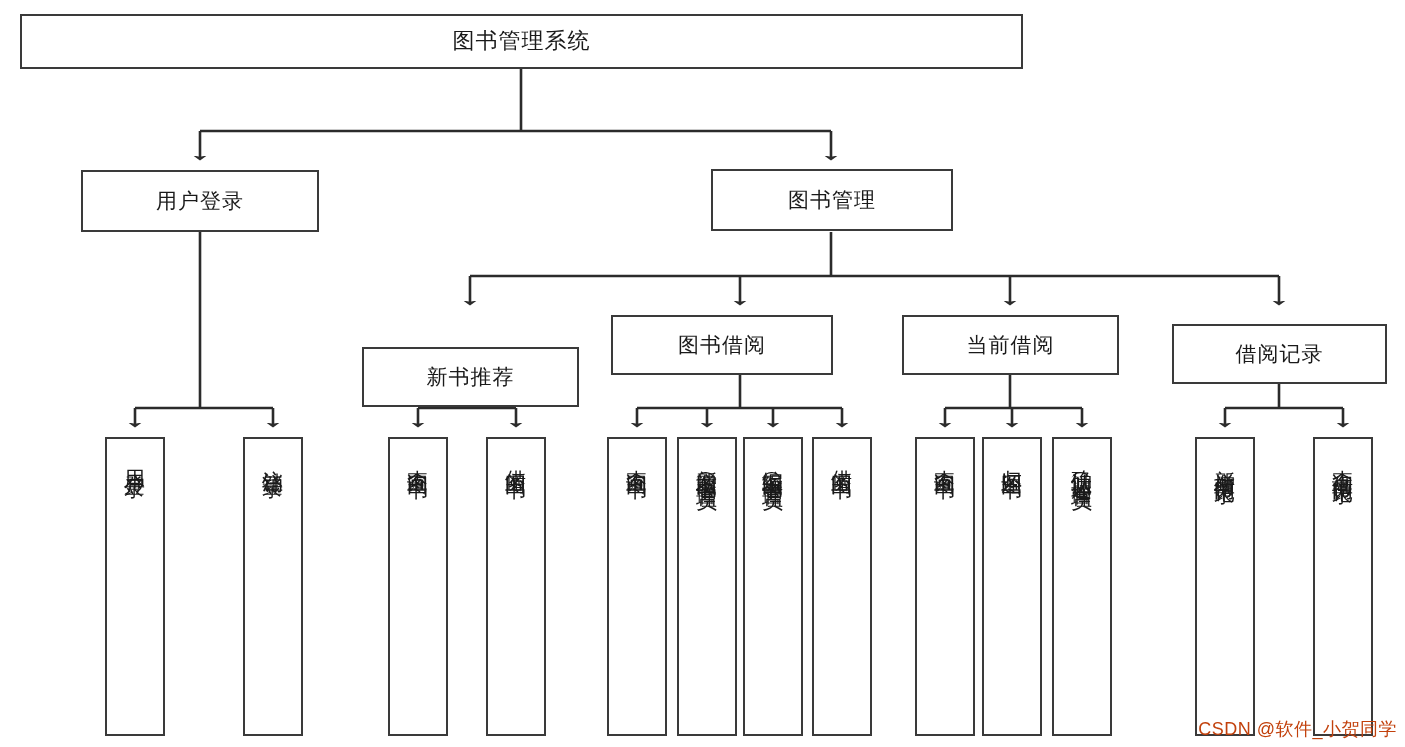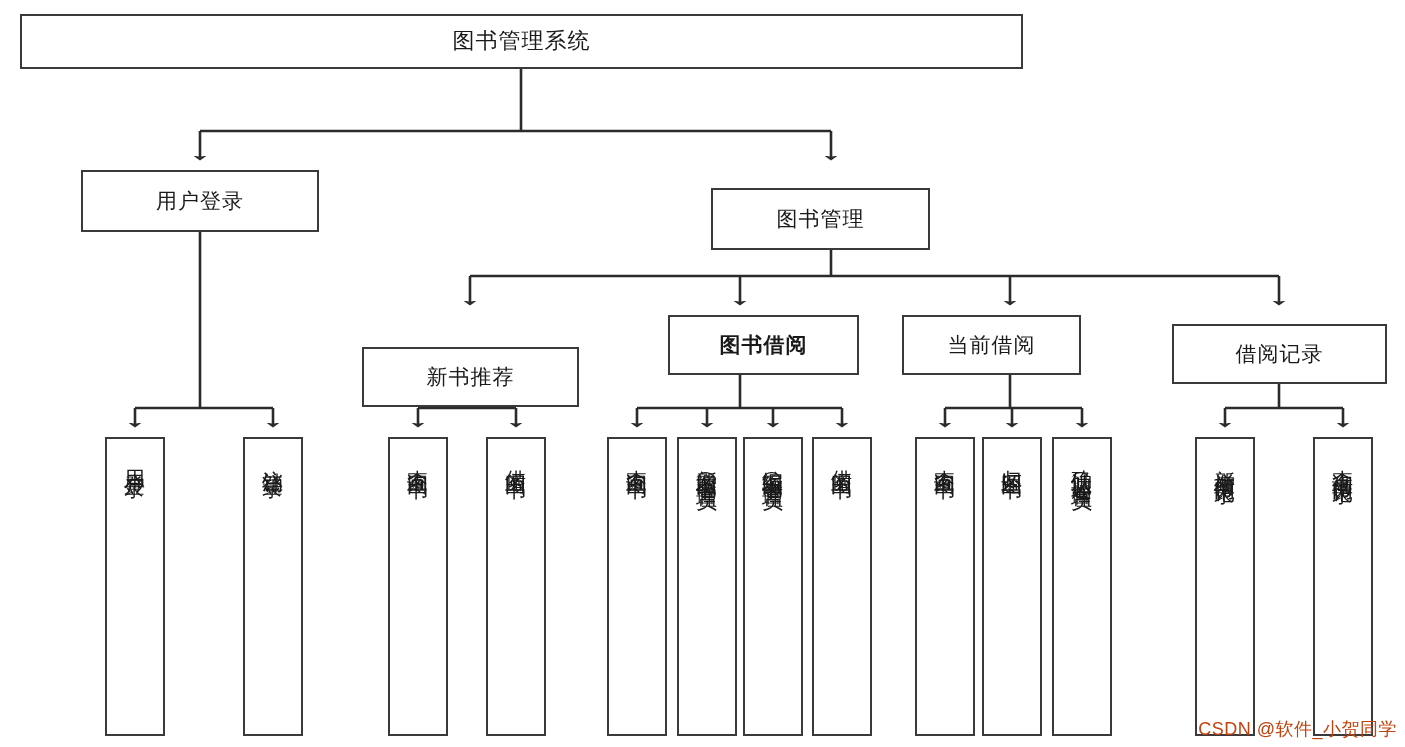--- a/index.html
+++ b/index.html
@@ -127,31 +127,31 @@
     </g>
   </svg>
 
   <div class="node root" style="left:20px; top:14px; width:1003px; height:55px;">
     <span class="lbl">图书管理系统</span>
   </div>
 
   <div class="node h" style="left:81px; top:170px; width:238px; height:62px;">
     <span class="lbl">用户登录</span>
   </div>
-  <div class="node h" style="left:711px; top:188px; width:219px; height:62px;">
+  <div class="node h" style="left:711px; top:169px; width:242px; height:62px;">
     <span class="lbl">图书管理</span>
   </div>
 
   <div class="node h" style="left:362px; top:315px; width:217px; height:60px;margin-top:32px;">
     <span class="lbl">新书推荐</span>
   </div>
-  <div class="node h" style="left:668px; top:315px; width:191px; height:60px;font-weight:bold;">
+  <div class="node h" style="left:611px; top:315px; width:222px; height:60px;">
     <span class="lbl">图书借阅</span>
   </div>
-  <div class="node h" style="left:902px; top:315px; width:179px; height:60px;">
+  <div class="node h" style="left:902px; top:315px; width:217px; height:60px;">
     <span class="lbl">当前借阅</span>
   </div>
   <div class="node h" style="left:1172px; top:315px; width:215px; height:60px;margin-top:9px;">
     <span class="lbl">借阅记录</span>
   </div>
 
   <div class="node v" style="left:105px; top:437px; width:60px; height:299px;">
     <span class="lbl">用户登录</span>
   </div>
   <div class="node v" style="left:243px; top:437px; width:60px; height:299px;">

